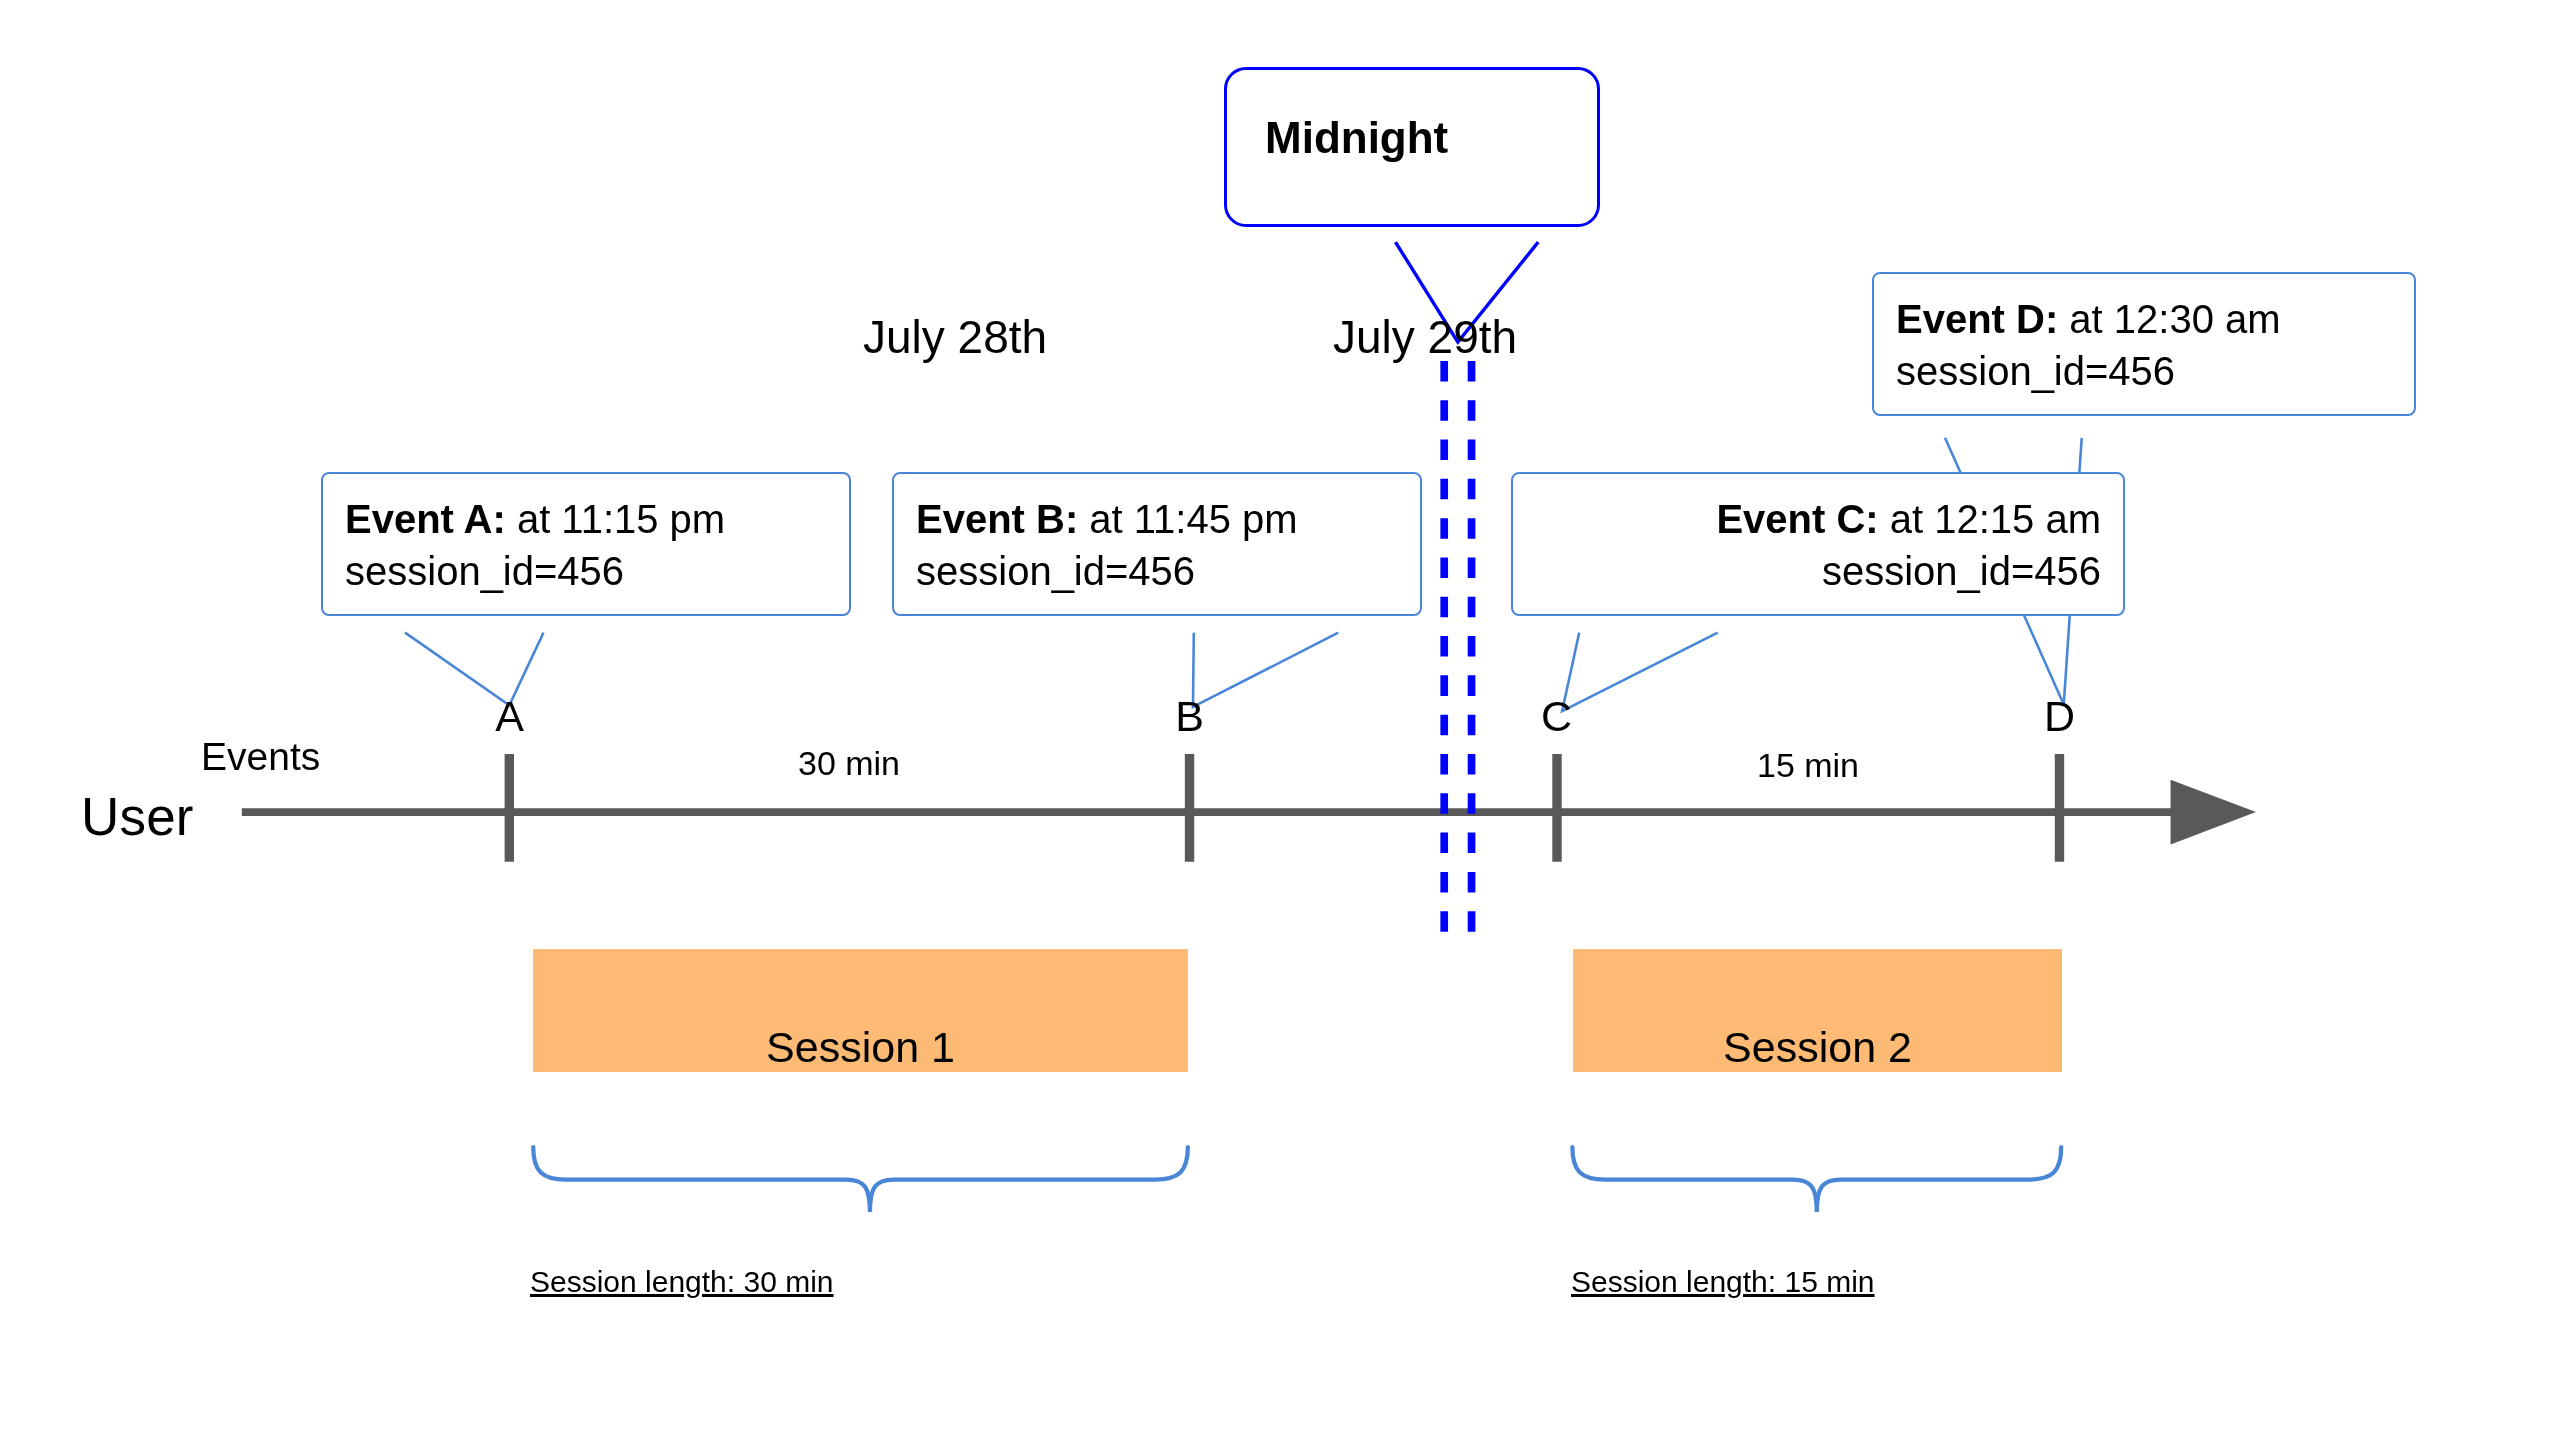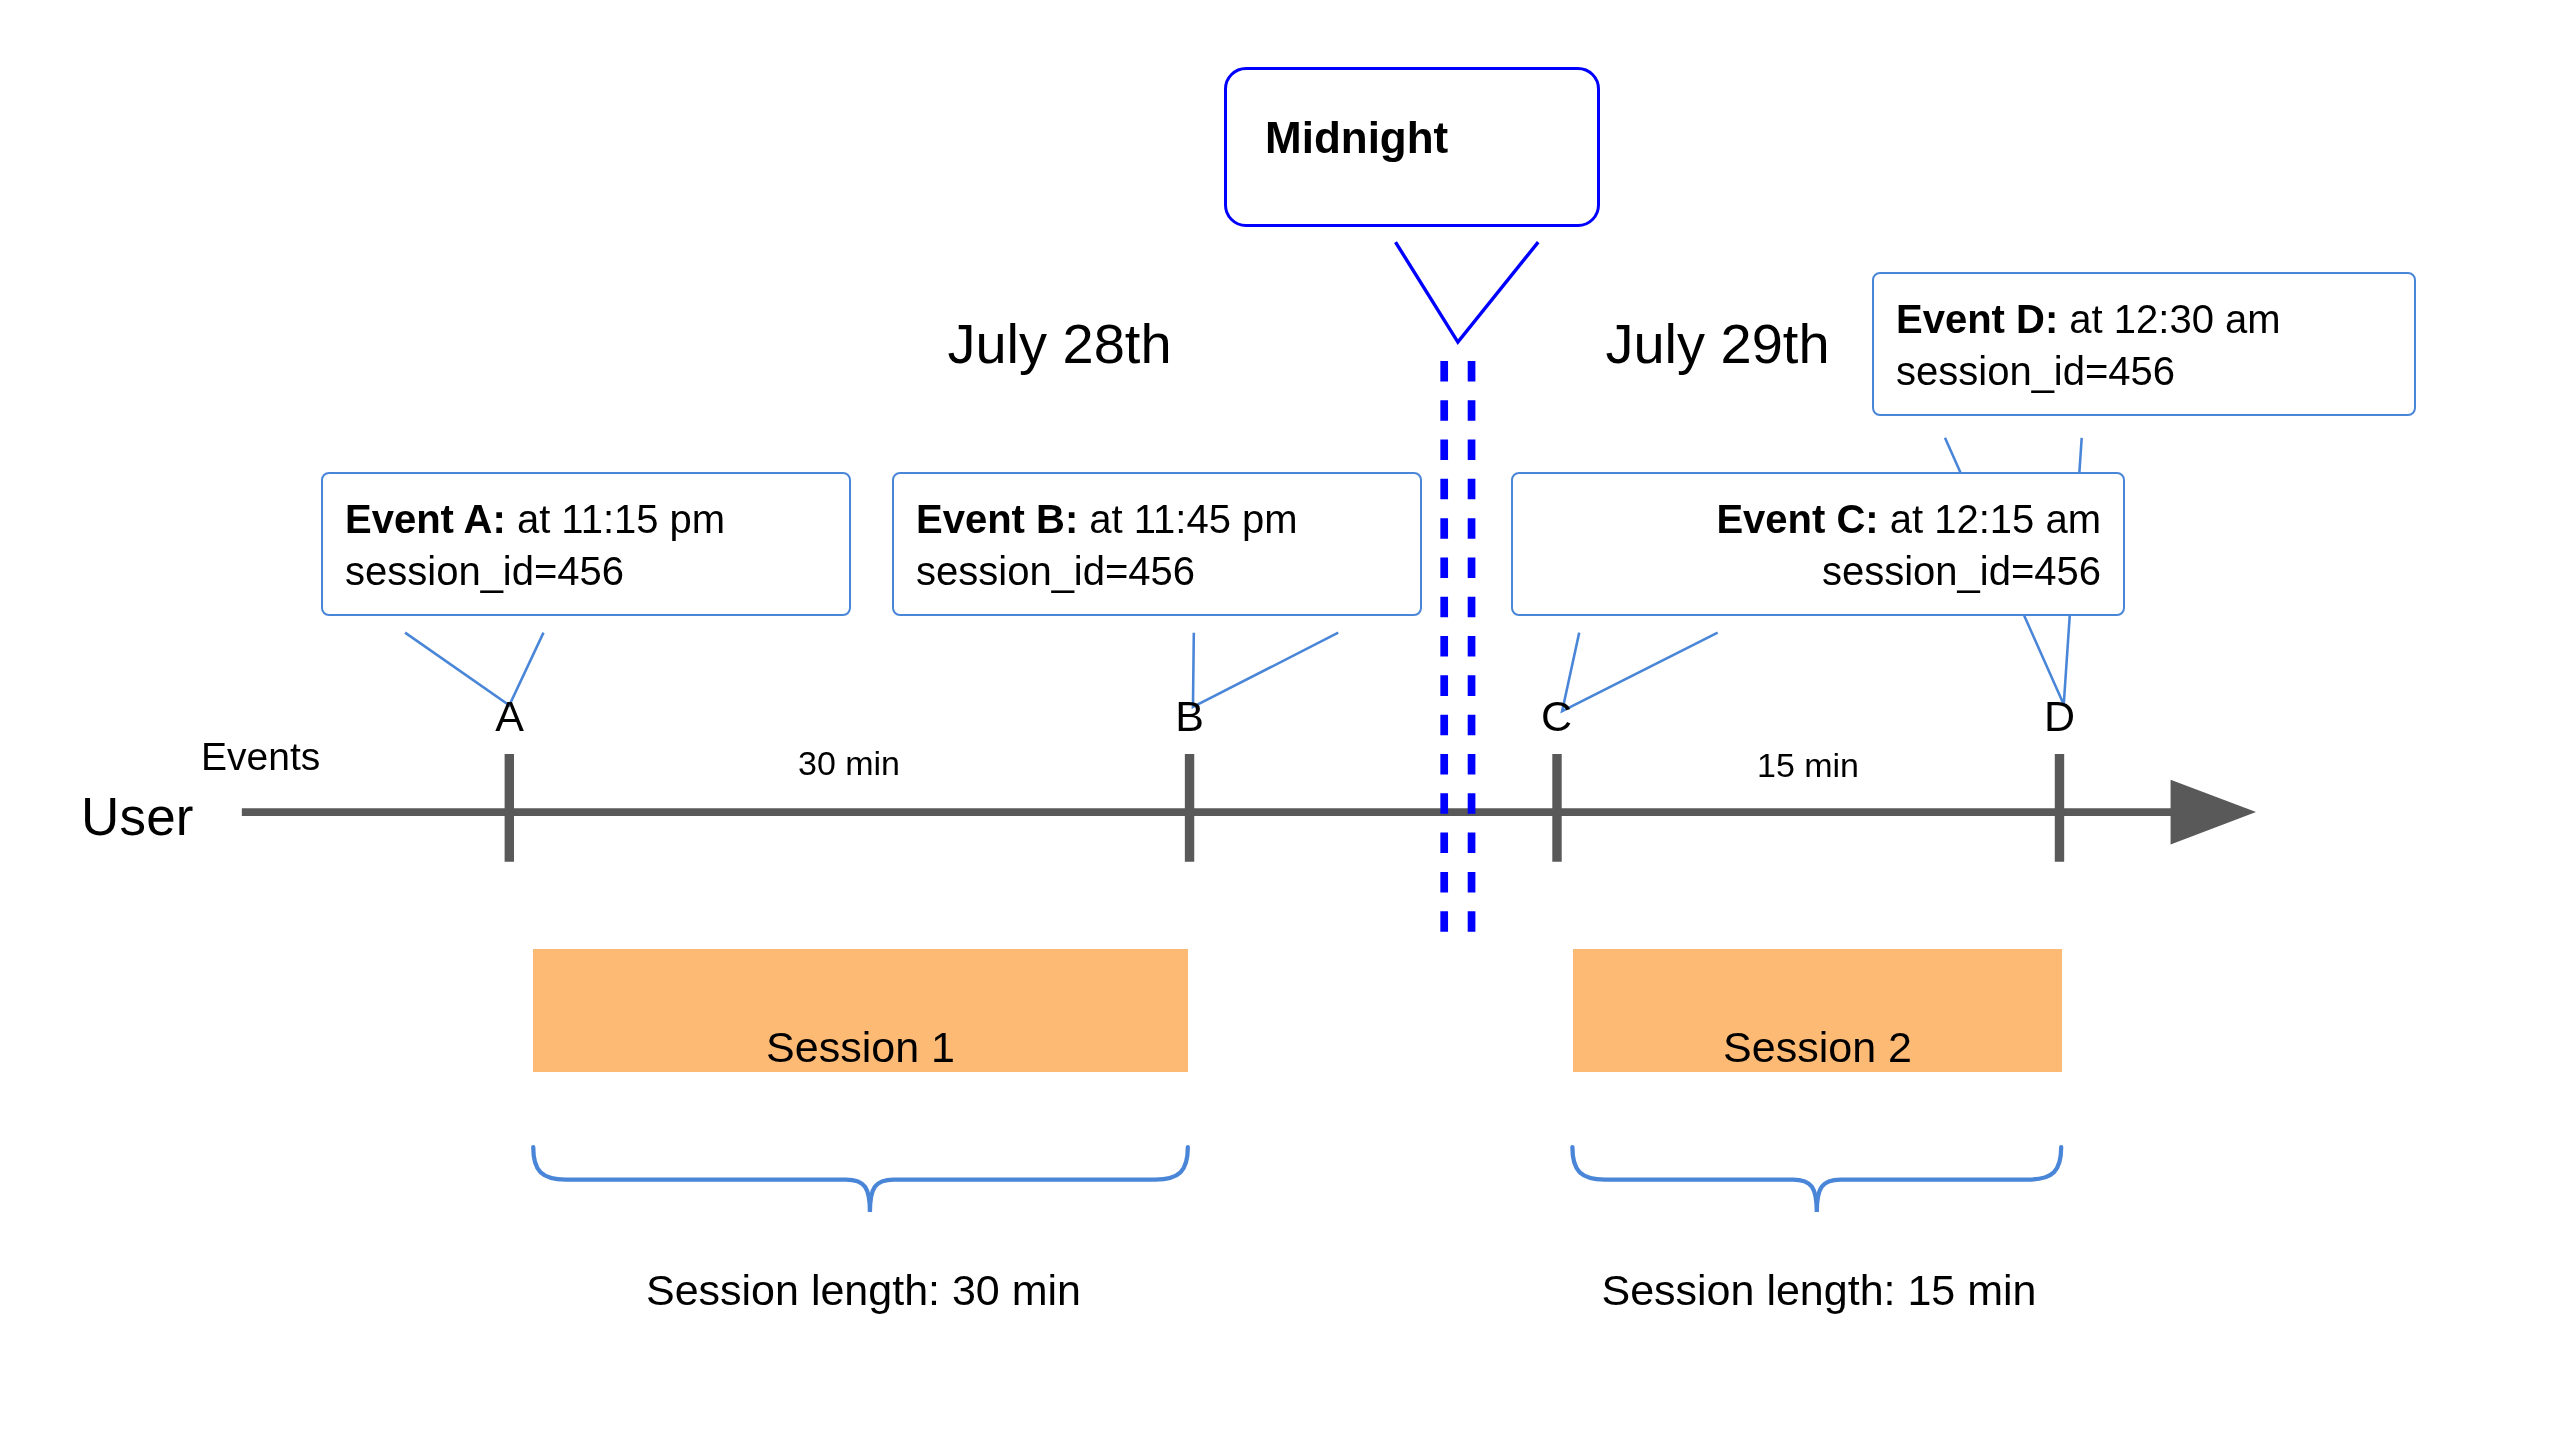--- a/index.html
+++ b/index.html
@@ -43,26 +43,27 @@
   }
   .lbl-marker {
     font-size: 43px;
     text-align: center;
   }
   .lbl-interval {
     font-size: 34px;
     text-align: center;
   }
   .lbl-date {
-    font-size: 56px;
-    text-align: center;
+    font-size: 46px;
+    text-align: left;
   }
   .lbl-sessionlen {
-    font-size: 43px;
-    text-align: center;
+    font-size: 30px;
+    text-align: left;
+    text-decoration: underline;
   }
 
   
   .session-bar {
     position: absolute;
     background: #fdba74;
     display: flex;
     align-items: flex-end;
     justify-content: center;
   }

